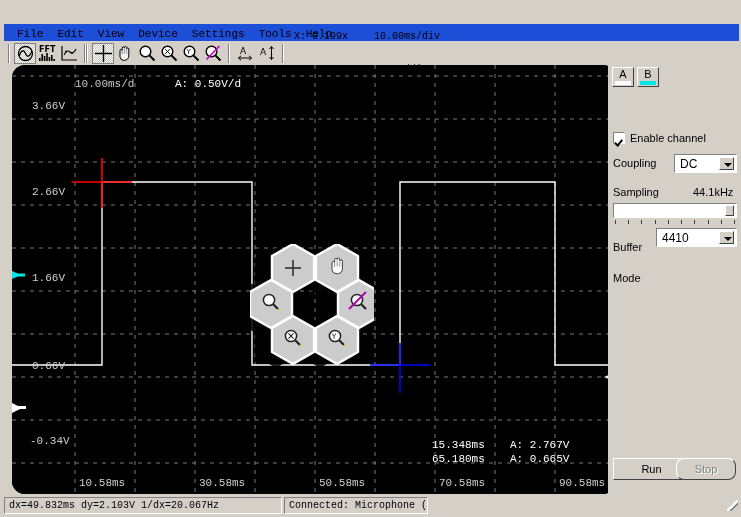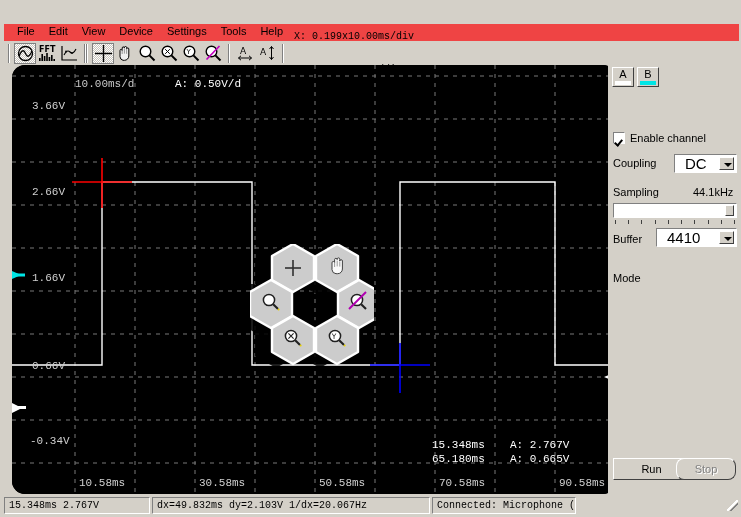--- a/index.html
+++ b/index.html
@@ -26,39 +26,39 @@
   .tb-btn{width:16px;height:14px;background:#d4d0c8;
       border-top:1px solid #fff;border-left:1px solid #fff;
       border-right:1px solid #404040;border-bottom:1px solid #404040;
       box-sizing:border-box;position:relative;}
   .tb-btn span{position:absolute;left:0;right:0;top:0;bottom:0;
       font-size:9px;line-height:12px;text-align:center;color:#000;
       font-family:"DejaVu Sans",sans-serif;}
 
   
   .menubar{position:absolute;left:2px;top:22px;width:735px;height:17px;
-      background:#ef4444;display:flex;align-items:flex-start;padding-left:6px;
-      box-sizing:border-box;}
+      background:#1d4ed8;display:flex;align-items:flex-end;padding-left:6px;
+      box-sizing:border-box;font-family:Liberation Mono, monospace;}
   .menu-item{padding:1px 7px;color:#000;font-size:11px;cursor:default;}
 
   
   .toolbar{position:absolute;left:2px;top:39px;width:735px;height:24px;
       background:#d4d0c8;display:flex;align-items:center;
       box-sizing:border-box;}
   .tsep{width:2px;height:19px;margin:0 4px;
       border-left:1px solid #808080;border-right:1px solid #fff;box-sizing:border-box;}
   .tbtn{width:22px;height:21px;display:flex;align-items:center;justify-content:center;
       box-sizing:border-box;border:1px solid transparent;}
   .tbtn.sel{border:1px solid #808080;background:
       repeating-conic-gradient(#ffffff 0% 25%,#c8c4bc 0% 50%) 0 0/2px 2px;}
   .tbtn svg{display:block;}
   .readout{font-family:"Liberation Mono",monospace;font-size:10px;color:#000;
       line-height:11px;white-space:pre;}
   .r1{margin-left:6px;}
-  .r2{}
+  .r2{margin-left:26px;}
 
   
   .scope{position:absolute;left:10px;top:63px;width:604px;height:429px;
       background:#000;overflow:hidden;border-radius:13px;}
   .scope svg{display:block;}
 
   
   .rpanel{position:absolute;left:606px;top:63px;width:133px;height:429px;
       background:#d4d0c8;box-sizing:border-box;}
   .chtabs{position:absolute;left:4px;top:2px;display:flex;gap:3px;}
@@ -73,21 +73,21 @@
       border-top:1px solid #808080;border-left:1px solid #808080;
       border-right:1px solid #fff;border-bottom:1px solid #fff;
       box-sizing:border-box;position:relative;margin-right:5px;}
   .chkbox:after{content:"";position:absolute;left:2px;top:5px;width:3px;height:6px;
       border:solid #000;border-width:0 2px 2px 0;transform:rotate(40deg);}
   .lbl{font-size:11px;color:#000;}
   .row{position:absolute;display:flex;align-items:center;}
   .combo{background:#fff;border-top:1px solid #808080;border-left:1px solid #808080;
       border-right:1px solid #fff;border-bottom:1px solid #fff;
       box-sizing:border-box;height:19px;display:flex;align-items:center;
-      padding-left:10px;font-size:15px;color:#000;position:relative;}
+      padding-left:5px;font-size:12px;color:#000;position:relative;}
   .combo .arrowbtn{position:absolute;right:2px;top:2px;width:15px;height:13px;
       background:#d4d0c8;border-top:1px solid #fff;border-left:1px solid #fff;
       border-right:1px solid #404040;border-bottom:1px solid #404040;
       box-sizing:border-box;}
   .combo .arrowbtn:after{content:"";position:absolute;left:4px;top:5px;
       border-left:4px solid transparent;border-right:4px solid transparent;
       border-top:4px solid #000;}
   .slider-track{position:absolute;background:#fff;
       border-top:1px solid #808080;border-left:1px solid #808080;
       border-right:1px solid #fff;border-bottom:1px solid #fff;box-sizing:border-box;}
@@ -426,40 +426,39 @@
         <i></i>
         <i></i>
         <i></i>
         <i></i>
         <i></i>
         <i></i>
         <i></i>
         <i></i>
     </div>
 
-    <div class="row" style="left:5px;top:168px;">
+    <div class="row" style="left:5px;top:176px;">
       <span class="lbl">Buffer</span>
     </div>
     <div class="combo" style="position:absolute;left:48px;top:163px;width:81px;">
       <span>4410</span>
       <span class="arrowbtn"></span>
     </div>
 
     <div class="row" style="left:5px;top:207px;">
       <span class="lbl">Mode</span>
     </div>
 
     <div class="pbtn" style="left:5px;top:393px;width:77px;">
       <span>Run</span>
     </div>
     <div class="pbtn disabled" style="left:68px;top:393px;width:60px;border-radius:8px;">
       <span>Stop</span>
     </div>
   </div>
 
   <div class="statusbar">
-    <div class="spanel" style="width:146px;">15.348ms  2.767V</div>
     <div class="spanel" style="width:278px;">dx=49.832ms  dy=2.103V  1/dx=20.067Hz</div>
     <div class="spanel" style="width:144px;">Connected: Microphone (((</div>
     <div class="grip"></div>
   </div>
 
 </div>
 
 </body></html>

